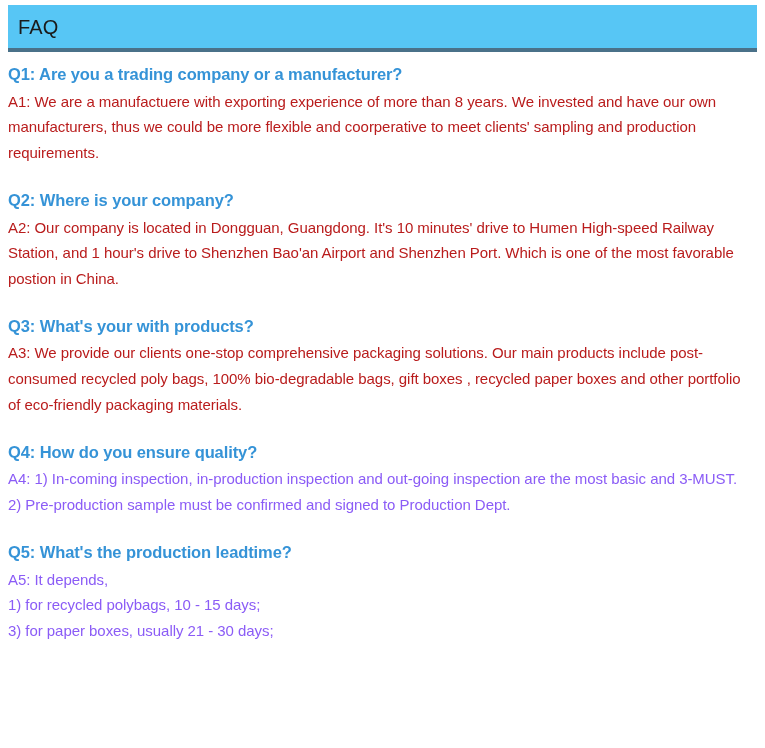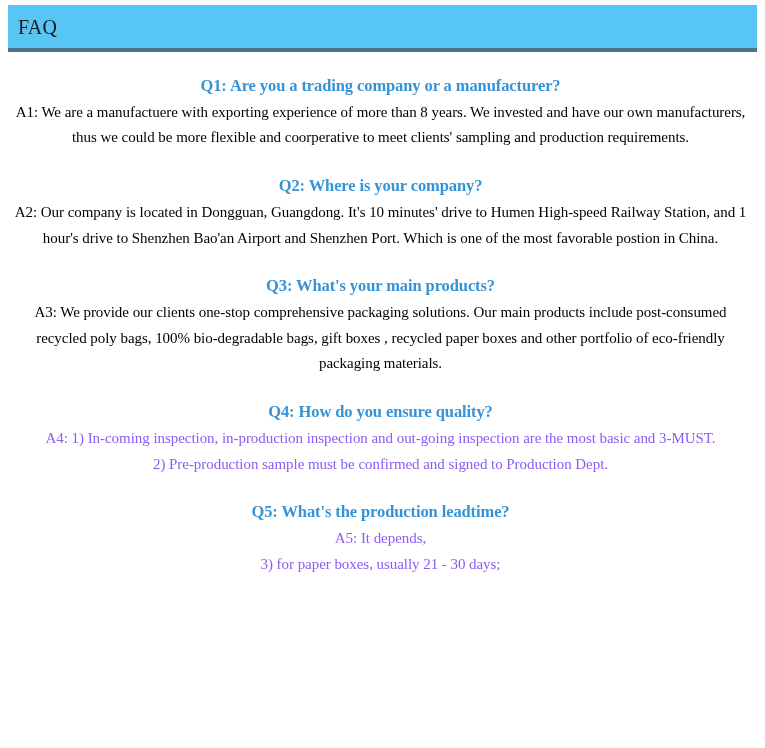--- a/index.html
+++ b/index.html
@@ -12,21 +12,20 @@
     height: 748px;
     background: #ffffff;
     font-family: "Liberation Sans", "DejaVu Sans", sans-serif;
     overflow: hidden;
   }
   .page {
     position: relative;
     width: 765px;
     height: 720px;
     box-sizing: border-box;
-    font-family: Liberation Serif, serif;
   }
   .faq-banner {
     position: absolute;
     left: 8px;
     top: 5px;
     width: 749px;
     height: 47px;
     background: #57c6f5;
     border-bottom: 4px solid #4a7189;
     box-sizing: border-box;
@@ -37,41 +36,40 @@
     font-size: 20px;
     line-height: 1;
     color: #1a1a1a;
     font-weight: 400;
     padding-left: 10px;
     letter-spacing: 0.2px;
   }
   .faq-body {
     position: absolute;
     left: 8px;
-    top: 73px;
+    top: 62px;
     width: 745px;
-    text-align: center;
   }
   .faq-item {
     margin-bottom: 22px;
   }
   .faq-item:last-child {
     margin-bottom: 0;
   }
   .faq-question {
     font-size: 16.5px;
     font-weight: bold;
     color: #3593d7;
     line-height: 1.55;
     margin: 0 0 1px 0;
     letter-spacing: -0.1px;
   }
   .faq-answer {
     font-size: 15px;
-    color: #000000;
+    color: #b91c1c;
     line-height: 1.72;
     margin: 0;
     letter-spacing: -0.05px;
   }
   .faq-lines p {
     font-size: 15px;
     color: #8b5cf6;
     line-height: 1.72;
     margin: 0;
     letter-spacing: -0.05px;
@@ -92,34 +90,35 @@
       <div class="faq-question">Q1: Are you a trading company or a manufacturer?</div>
       <div class="faq-answer">A1: We are a manufactuere with exporting experience of more than 8 years. We invested and have our own manufacturers, thus we could be more flexible and coorperative to meet clients' sampling and production requirements.</div>
     </div>
 
     <div class="faq-item">
       <div class="faq-question">Q2: Where is your company?</div>
       <div class="faq-answer">A2: Our company is located in Dongguan, Guangdong. It's 10 minutes' drive to Humen High-speed Railway Station, and 1 hour's drive to Shenzhen Bao'an Airport and Shenzhen Port. Which is one of the most favorable postion in China.</div>
     </div>
 
     <div class="faq-item">
-      <div class="faq-question">Q3: What's your main products?</div>
+      <div class="faq-question">Q3: What's your with products?</div>
       <div class="faq-answer">A3: We provide our clients one-stop comprehensive packaging solutions. Our main products include post-consumed recycled poly bags, 100% bio-degradable bags, gift boxes , recycled paper boxes and other portfolio of eco-friendly packaging materials.</div>
     </div>
 
     <div class="faq-item">
       <div class="faq-question">Q4: How do you ensure quality?</div>
       <div class="faq-lines">
         <p>A4: 1) In-coming inspection, in-production inspection and out-going inspection are the most basic and 3-MUST.</p>
         <p>2) Pre-production sample must be confirmed and signed to Production Dept.</p>
       </div>
     </div>
 
     <div class="faq-item">
       <div class="faq-question">Q5: What's the production leadtime?</div>
       <div class="faq-lines">
         <p>A5: It depends,</p>
+        <p>1) for recycled polybags, 10 - 15 days;</p>
         <p>3) for paper boxes, usually 21 - 30 days;</p>
       </div>
     </div>
 
   </div>
 </div>
 
 </body></html>

